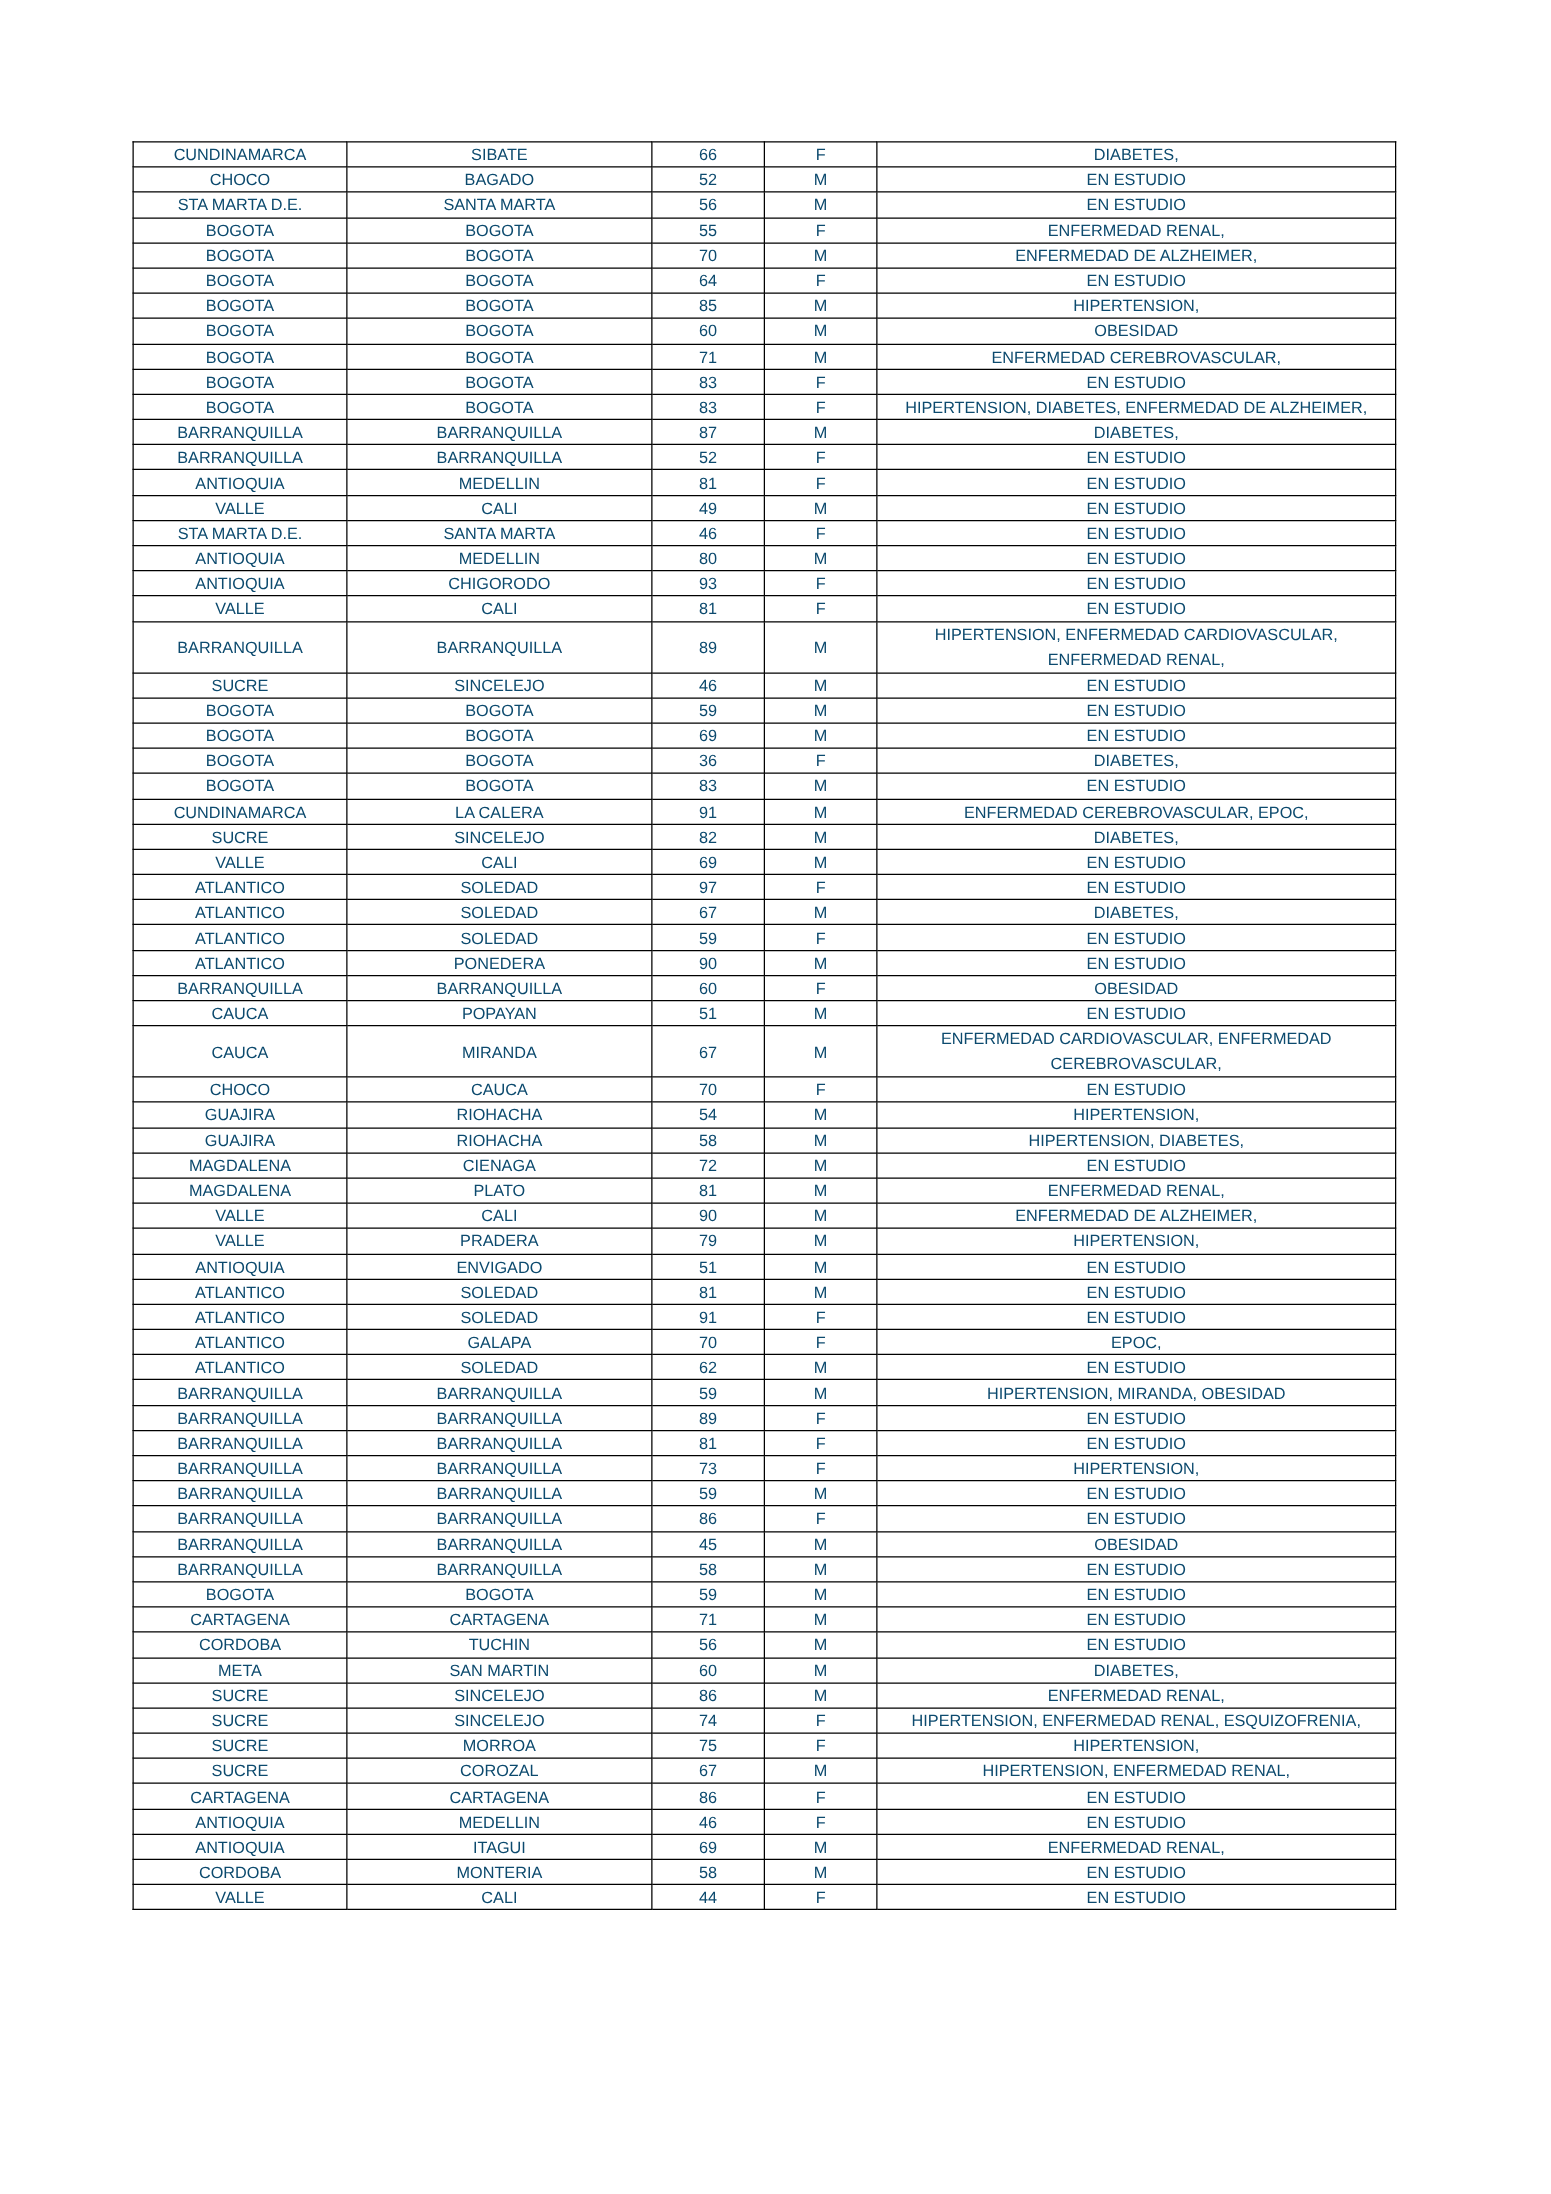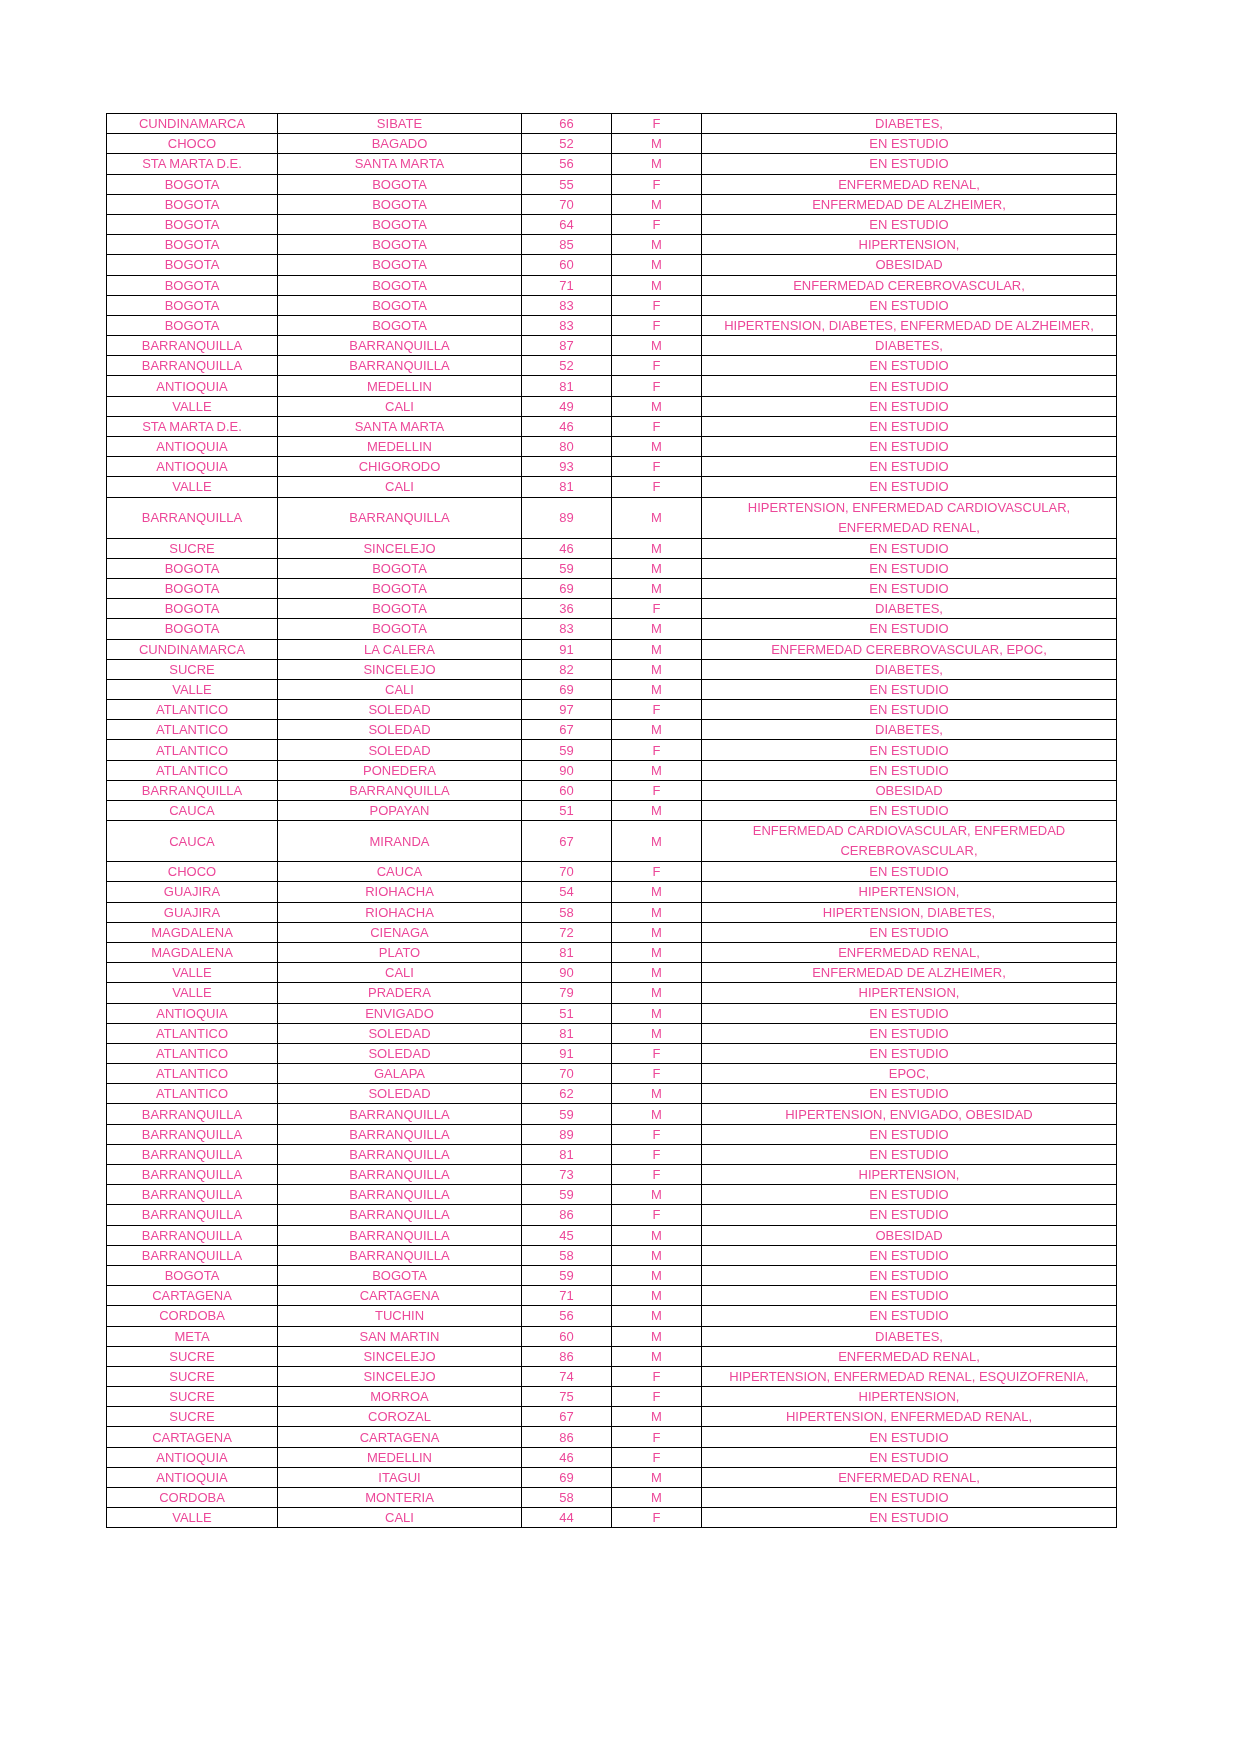--- a/index.html
+++ b/index.html
@@ -7,21 +7,21 @@
   .page { position: absolute; left: 0; top: 0; width: 1241px; height: 1755px; background: #fff; }
   table.data {
     position: absolute;
     left: 106px;
     top: 113px;
     width: 1010px;
     border-collapse: collapse;
     table-layout: fixed;
     font-family: "Liberation Sans", "DejaVu Sans", sans-serif;
     font-size: 13px;
-    color: #ec4899;
+    color: #0c4a6e;
   }
   table.data td {
     border: 1px solid #000;
     text-align: center;
     vertical-align: middle;
     padding: 0 4px;
     height: 19.2px;
     line-height: 19px;
     white-space: nowrap;
     overflow: hidden;
@@ -374,21 +374,21 @@
           <td>SOLEDAD</td>
           <td>62</td>
           <td>M</td>
           <td class="dx">EN ESTUDIO</td>
         </tr>
         <tr>
           <td>BARRANQUILLA</td>
           <td>BARRANQUILLA</td>
           <td>59</td>
           <td>M</td>
-          <td class="dx">HIPERTENSION, ENVIGADO, OBESIDAD</td>
+          <td class="dx">HIPERTENSION, MIRANDA, OBESIDAD</td>
         </tr>
         <tr>
           <td>BARRANQUILLA</td>
           <td>BARRANQUILLA</td>
           <td>89</td>
           <td>F</td>
           <td class="dx">EN ESTUDIO</td>
         </tr>
         <tr>
           <td>BARRANQUILLA</td>

